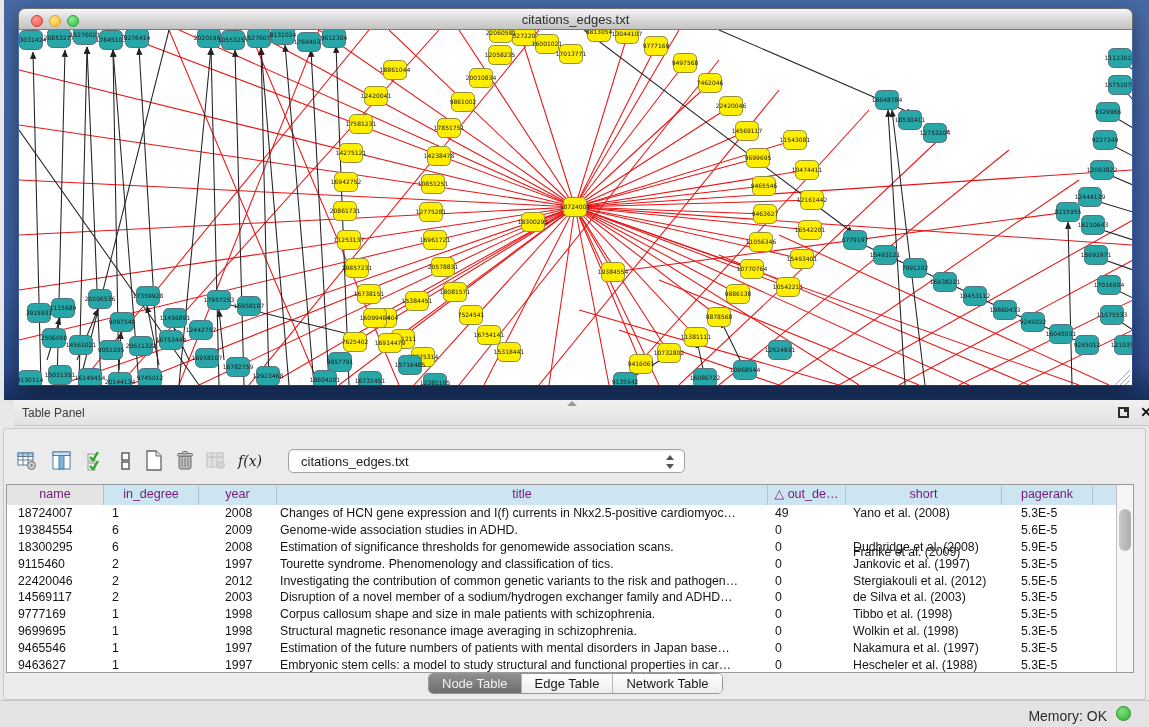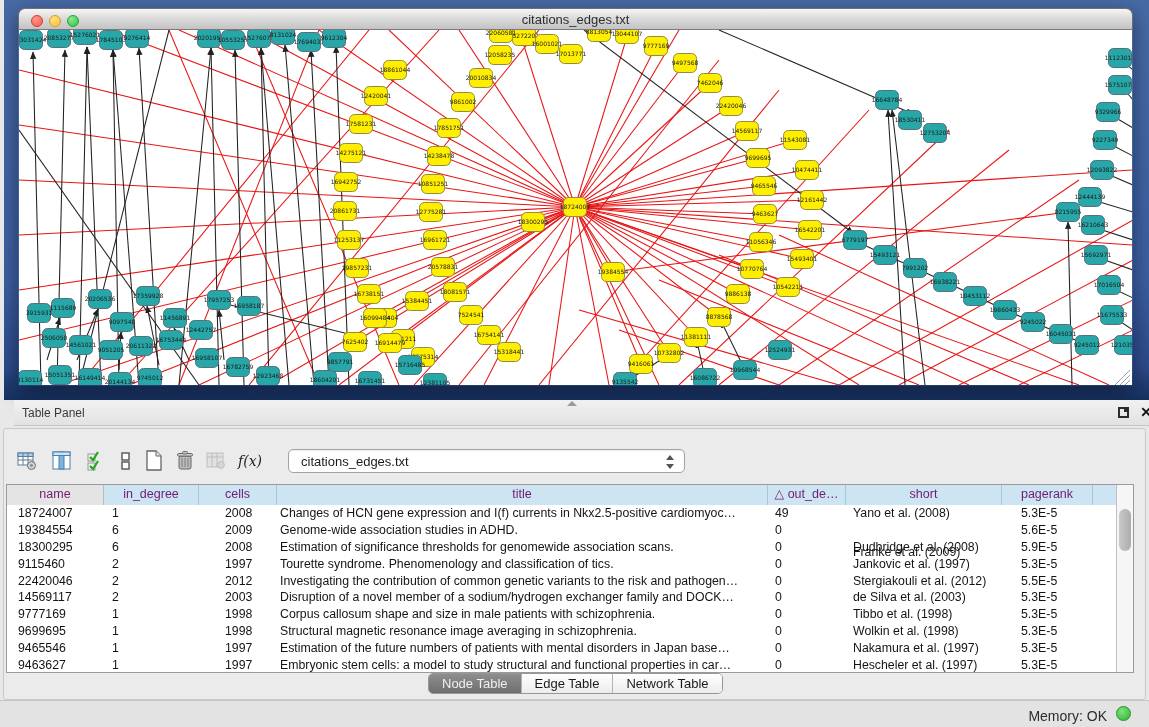--- a/index.html
+++ b/index.html
@@ -810,21 +810,21 @@
   <span class="stepper">
       <span class="up"></span>
       <span class="down"></span>
     </span>
 </div>
 
 <div class="table-box">
   <div class="thead" id="thead">
       <div class="th" style="width: 97px;">name</div>
       <div class="th" style="width: 95px;">in_degree</div>
-      <div class="th" style="width: 78px;">cells</div>
+      <div class="th" style="width: 78px;">year</div>
       <div class="th" style="width: 491px;">title</div>
       <div class="th" style="width: 78px;">△ out_de…</div>
       <div class="th" style="width: 156px;">short</div>
       <div class="th" style="width: 91px;">pagerank</div>
       <div class="th fill"></div>
     </div>
   <div id="tbody">
       <div class="tr">
         <div class="td" style="width: 97px; padding-left: 11px;">18724007</div>
         <div class="td" style="width: 95px; padding-left: 8px;">1</div>
@@ -867,21 +867,21 @@
         <div class="td" style="width: 78px; padding-left: 26px;">2012</div>
         <div class="td" style="width: 491px; padding-left: 3px;">Investigating the contribution of common genetic variants to the risk and pathogen…</div>
         <div class="td" style="width: 78px; padding-left: 7px;">0</div>
         <div class="td" style="width: 156px; padding-left: 7px;">Stergiakouli et al. (2012)</div>
         <div class="td" style="width: 91px; padding-left: 19px;">5.5E-5</div>
       </div>
       <div class="tr">
         <div class="td" style="width: 97px; padding-left: 11px;">14569117</div>
         <div class="td" style="width: 95px; padding-left: 8px;">2</div>
         <div class="td" style="width: 78px; padding-left: 26px;">2003</div>
-        <div class="td" style="width: 491px; padding-left: 3px;">Disruption of a novel member of a sodium/hydrogen exchanger family and DOCK…</div>
+        <div class="td" style="width: 491px; padding-left: 3px;">Disruption of a novel member of a sodium/hydrogen exchanger family and ADHD…</div>
         <div class="td" style="width: 78px; padding-left: 7px;">0</div>
         <div class="td" style="width: 156px; padding-left: 7px;">de Silva et al. (2003)</div>
         <div class="td" style="width: 91px; padding-left: 19px;">5.3E-5</div>
       </div>
       <div class="tr">
         <div class="td" style="width: 97px; padding-left: 11px;">9777169</div>
         <div class="td" style="width: 95px; padding-left: 8px;">1</div>
         <div class="td" style="width: 78px; padding-left: 26px;">1998</div>
         <div class="td" style="width: 491px; padding-left: 3px;">Corpus callosum shape and size in male patients with schizophrenia.</div>
         <div class="td" style="width: 78px; padding-left: 7px;">0</div>
@@ -905,21 +905,21 @@
         <div class="td" style="width: 78px; padding-left: 7px;">0</div>
         <div class="td" style="width: 156px; padding-left: 7px;">Nakamura et al. (1997)</div>
         <div class="td" style="width: 91px; padding-left: 19px;">5.3E-5</div>
       </div>
       <div class="tr">
         <div class="td" style="width: 97px; padding-left: 11px;">9463627</div>
         <div class="td" style="width: 95px; padding-left: 8px;">1</div>
         <div class="td" style="width: 78px; padding-left: 26px;">1997</div>
         <div class="td" style="width: 491px; padding-left: 3px;">Embryonic stem cells: a model to study structural and functional properties in car…</div>
         <div class="td" style="width: 78px; padding-left: 7px;">0</div>
-        <div class="td" style="width: 156px; padding-left: 7px;">Hescheler et al. (1997)</div>
+        <div class="td" style="width: 156px; padding-left: 7px;">Hescheler et al. (1988)</div>
         <div class="td" style="width: 91px; padding-left: 19px;">5.3E-5</div>
       </div>
     </div>
   <div class="vscroll">
     <div class="vthumb"></div>
   </div>
 </div>
 
 <div class="seg" id="tabs">
     <div class="s sel">Node Table</div>

